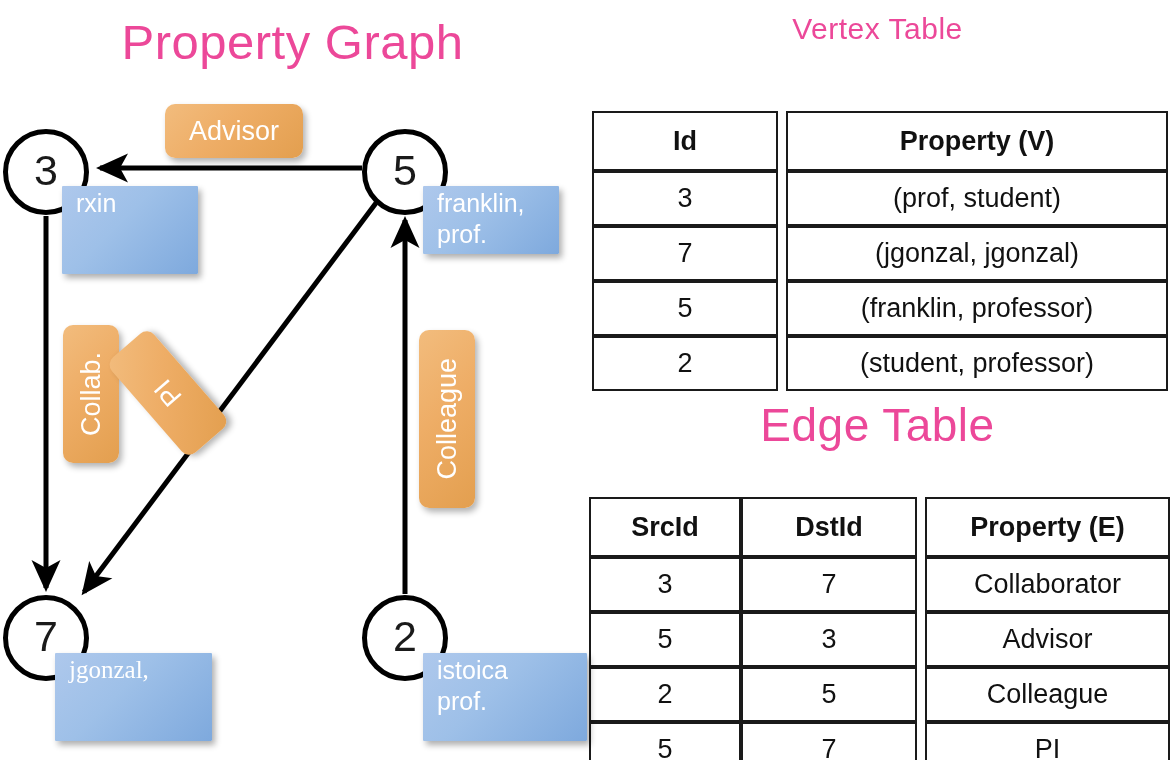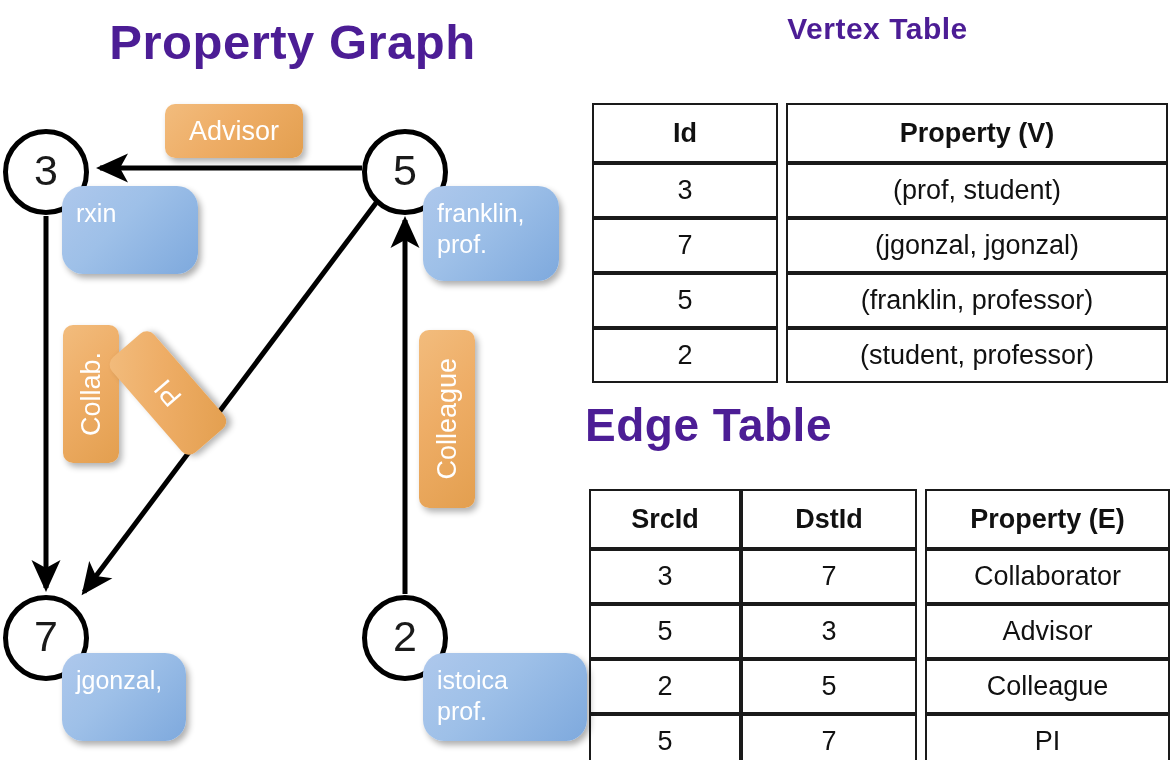--- a/index.html
+++ b/index.html
@@ -13,37 +13,38 @@
     position: relative;
     overflow: hidden;
     font-family: "Liberation Sans", sans-serif;
     color: #000000;
   }
 
   
   .title {
     position: absolute;
     font-family: "Liberation Sans", sans-serif;
-    font-weight: 700;
-    color: #4c1d95;
+    font-weight: 400;
+    color: #ec4899;
     white-space: nowrap;
     letter-spacing: 0.5px;
   }
   #title-property-graph {
     left: 0; top: 14px; width: 585px;
     text-align: center;
     font-size: 49px;
   }
   #title-vertex-table {
     left: 585px; top: 12px; width: 585px;
     text-align: center;
     font-size: 30px;
   }
   #title-edge-table {
     left: 585px; top: 398px; width: 585px;
+    text-align: center;
     font-size: 46px;
   }
 
   
   #graph-panel {
     position: absolute;
     left: 0; top: 0;
     width: 585px; height: 760px;
   }
   #graph-edges {
@@ -65,28 +66,28 @@
     font-size: 43px;
     font-weight: 300;
     color: #1a1a1a;
     line-height: 1;
     z-index: 5;
   }
   .node-circle span { transform: translateY(-2px); }
 
   .prop-box {
     position: absolute;
-    border-radius: 21px;
+    border-radius: 1px;
     background: linear-gradient(135deg, #aec8ec 0%, #9ec0e8 42%, #7ea9dd 100%);
     box-shadow: 3px 4px 6px rgba(0,0,0,0.32);
     color: #ffffff;
     font-size: 25px;
     font-weight: 300;
     line-height: 1.22;
-    padding: 12px 0 11px 14px;
+    padding: 2px 0 11px 14px;
     box-sizing: border-box;
     z-index: 7;
   }
   .prop-box .l2 { display: block; }
 
   .label-box {
     position: absolute;
     border-radius: 10px;
     background: linear-gradient(135deg, #f2bc7d 0%, #eead66 45%, #e39f4f 100%);
     box-shadow: 3px 4px 6px rgba(0,0,0,0.30);
@@ -105,20 +106,21 @@
     transform: rotate(180deg);
     white-space: nowrap;
   }
 
   
   table.data-table {
     position: absolute;
     border-collapse: separate;
     border-spacing: 0;
     table-layout: fixed;
+    margin-top: 8px;
   }
   table.data-table td, table.data-table th {
     border: 2px solid #1a1a1a;
     text-align: center;
     font-weight: 300;
     font-size: 27px;
     color: #111111;
     padding: 0;
     height: 51px;
     vertical-align: middle;
@@ -174,26 +176,26 @@
     <span>7</span>
   </div>
   <div class="node-circle" style="left:362px; top:595px;">
     <span>2</span>
   </div>
 
   <div class="prop-box" style="left:62px; top:186px; width:136px; height:88px;">
     <span class="l1">rxin</span>
   </div>
 
-  <div class="prop-box" style="left:423px; top:186px; width:136px; height:95px;">
+  <div class="prop-box" style="left:423px; top:186px; width:136px; height:68px;">
     <span class="l1">franklin,</span>
     <span class="l2">prof.</span>
   </div>
 
-  <div class="prop-box" style="left:62px; top:653px; width:124px; height:88px;">
+  <div class="prop-box" style="left:55px; top:653px; width:157px; height:88px;font-family:Liberation Serif, serif;">
     <span class="l1">jgonzal,</span>
   </div>
 
   <div class="prop-box" style="left:423px; top:653px; width:164px; height:88px;">
     <span class="l1">istoica</span>
     <span class="l2">prof.</span>
   </div>
 
   <div class="label-box" style="left:165px; top:104px; width:138px; height:54px;">
     <span>Advisor</span>

